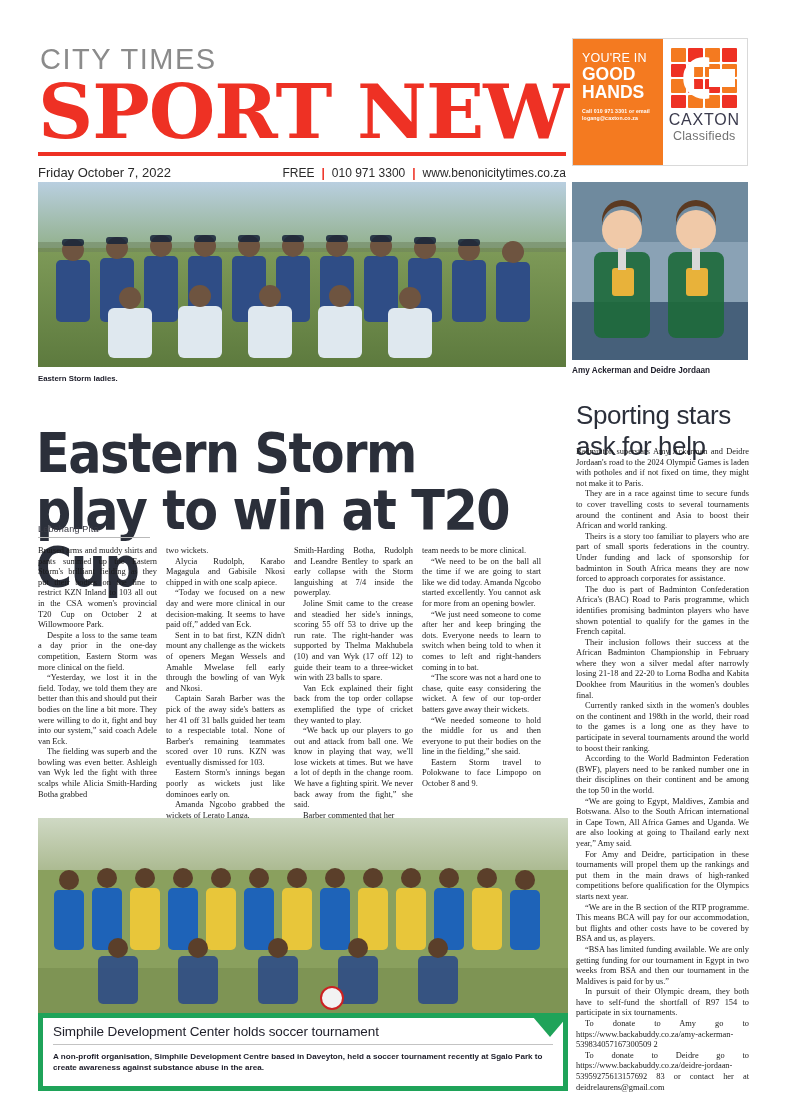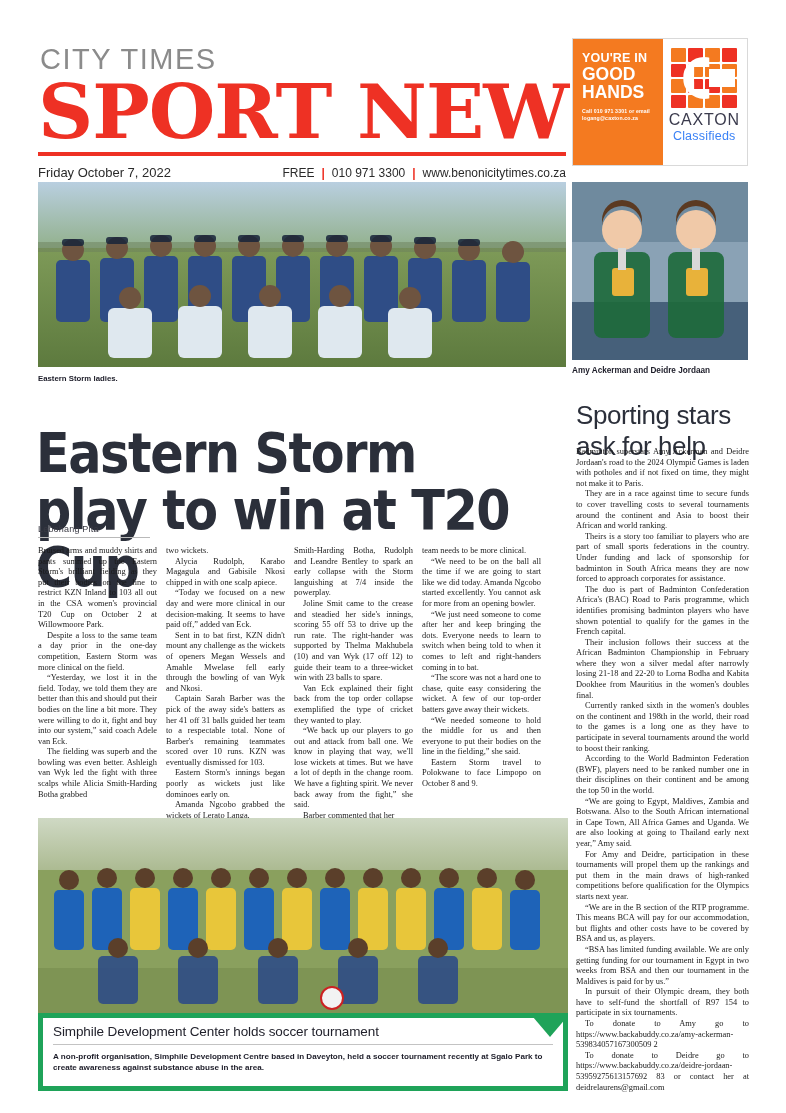--- a/index.html
+++ b/index.html
@@ -81,21 +81,21 @@
   }
   .cax-left {
     width: 52%;
     background: #f47a20;
     color: #fff;
     padding: 13px 8px 6px 9px;
     box-sizing: border-box;
   }
   .cax-l1 {
     font-family: "Liberation Sans", sans-serif;
-    font-weight: 700;
+    font-weight: 400;
     font-size: 12.5px;
     line-height: 13px;
     letter-spacing: .2px;
   }
   .cax-l2 {
     font-family: "Liberation Sans", sans-serif;
     font-weight: 700;
     font-size: 17.5px;
     line-height: 18px;
     letter-spacing: 0px;
@@ -148,21 +148,21 @@
     font-family: "Liberation Sans", sans-serif;
     font-size: 16px;
     font-weight: 400;
     letter-spacing: .8px;
     color: #3b3b4d;
     margin-top: 3px;
   }
   .cax-sub {
     font-family: "Liberation Sans", sans-serif;
     font-size: 12.5px;
-    color: #3b82f6;
+    color: #737373;
     letter-spacing: .2px;
     margin-top: 0px;
   }
 
   
   .hero-main {
     position: absolute;
     left: 38px; top: 182px;
     width: 528px; height: 185px;
     overflow: hidden;

